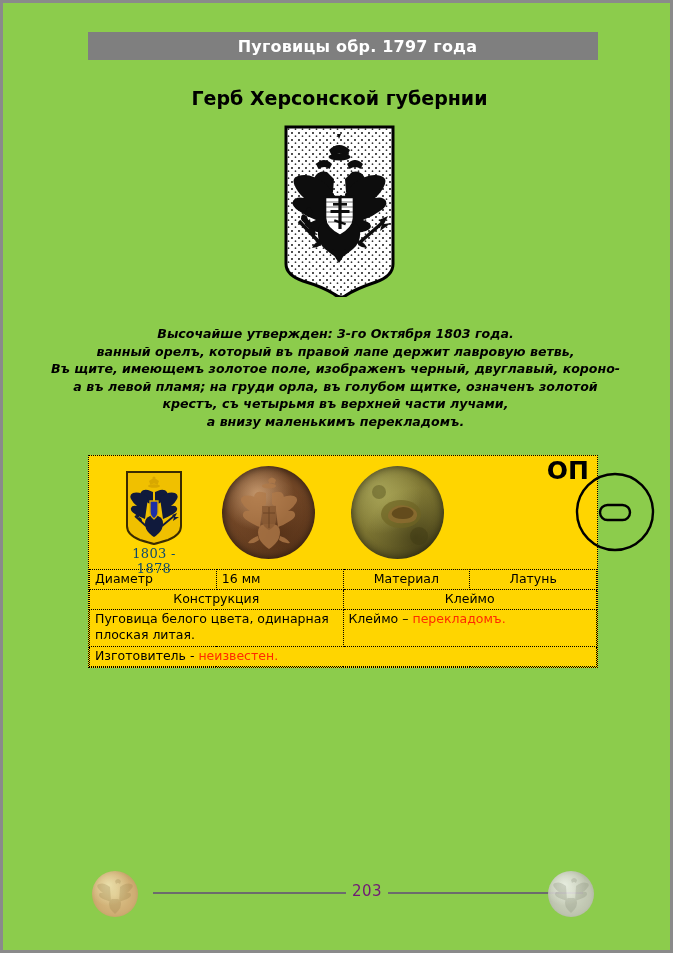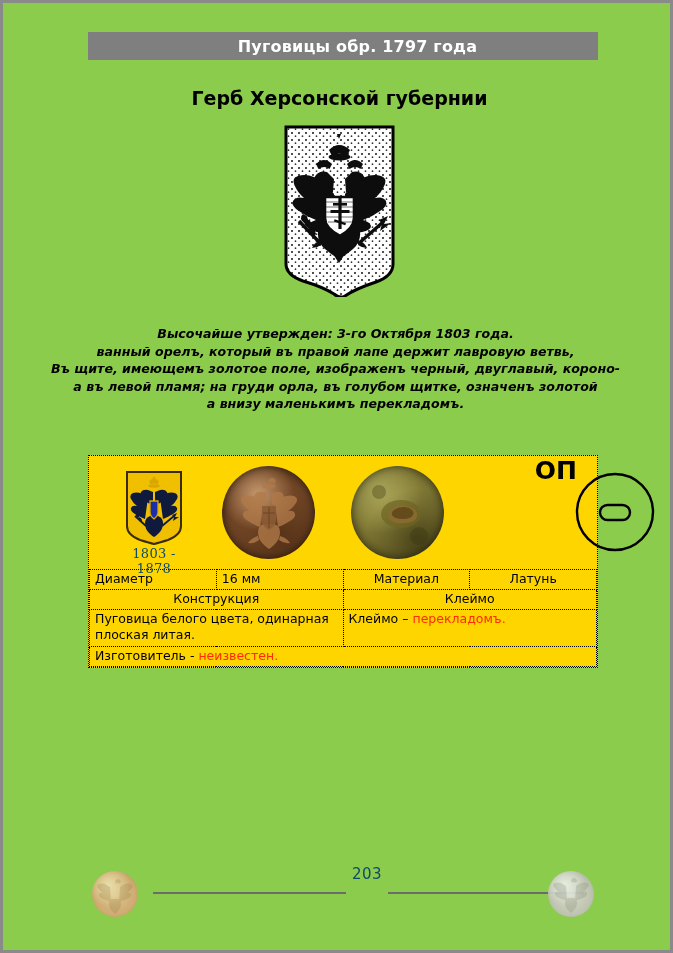--- a/index.html
+++ b/index.html
@@ -151,21 +151,21 @@
     left: 484px;
     top: 14px;
     width: 84px;
     height: 84px;
   }
   .shank-diagram svg { display:block; }
 
   
   .op-mark {
     position: absolute;
-    right: 20px;
+    right: 8px;
     top: 2px;
     font-size: 25px;
     font-weight: bold;
     color: #000;
     font-family: "DejaVu Sans", sans-serif;
     line-height: 1;
   }
 
   
   .card-table {
@@ -222,24 +222,24 @@
     position: absolute;
     top: 27px;
     height: 2px;
     background: #6c6c6c;
   }
   .footer-rule.l { left: 65px; width: 193px; }
   .footer-rule.r { left: 300px; width: 195px; }
   .page-number {
     position: absolute;
     left: 258px;
-    top: 0;
+    top: 17px;
     width: 42px;
     text-align: center;
-    color: #0c4a6e;
+    color: #701a75;
     font-size: 15px;
     font-family: "DejaVu Sans", sans-serif;
     letter-spacing: 0.5px;
   }
 </style>
 </head>
 <body>
 
 <div class="page">
 
@@ -314,20 +314,21 @@
         </g>
       </g>
     </svg>
   </div>
 
   <div class="description">
     <div class="line">Высочайше утвержден: 3-го Октября 1803 года.</div>
     <div class="line">ванный орелъ, который въ правой лапе держит лавровую ветвь,</div>
     <div class="line">Въ щите, имеющемъ золотое поле, изображенъ черный, двуглавый, короно-</div>
     <div class="line">а въ левой пламя; на груди орла, въ голубом щитке, означенъ золотой</div>
+    <div class="line">крестъ, съ четырьмя въ верхней части лучами,</div>
     <div class="line">а внизу маленькимъ перекладомъ.</div>
   </div>
 
   <div class="card">
 
     <div class="card-top">
 
       <div class="arms-block">
         <svg class="arms-shield" viewBox="0 0 58 75">
           <path d="M2,2 H56 V56 Q56,65 43,70 Q33,73 29,74 Q25,73 15,70 Q2,65 2,56 Z" fill="#f0c000" stroke="#3a2b00" stroke-width="2"></path>

